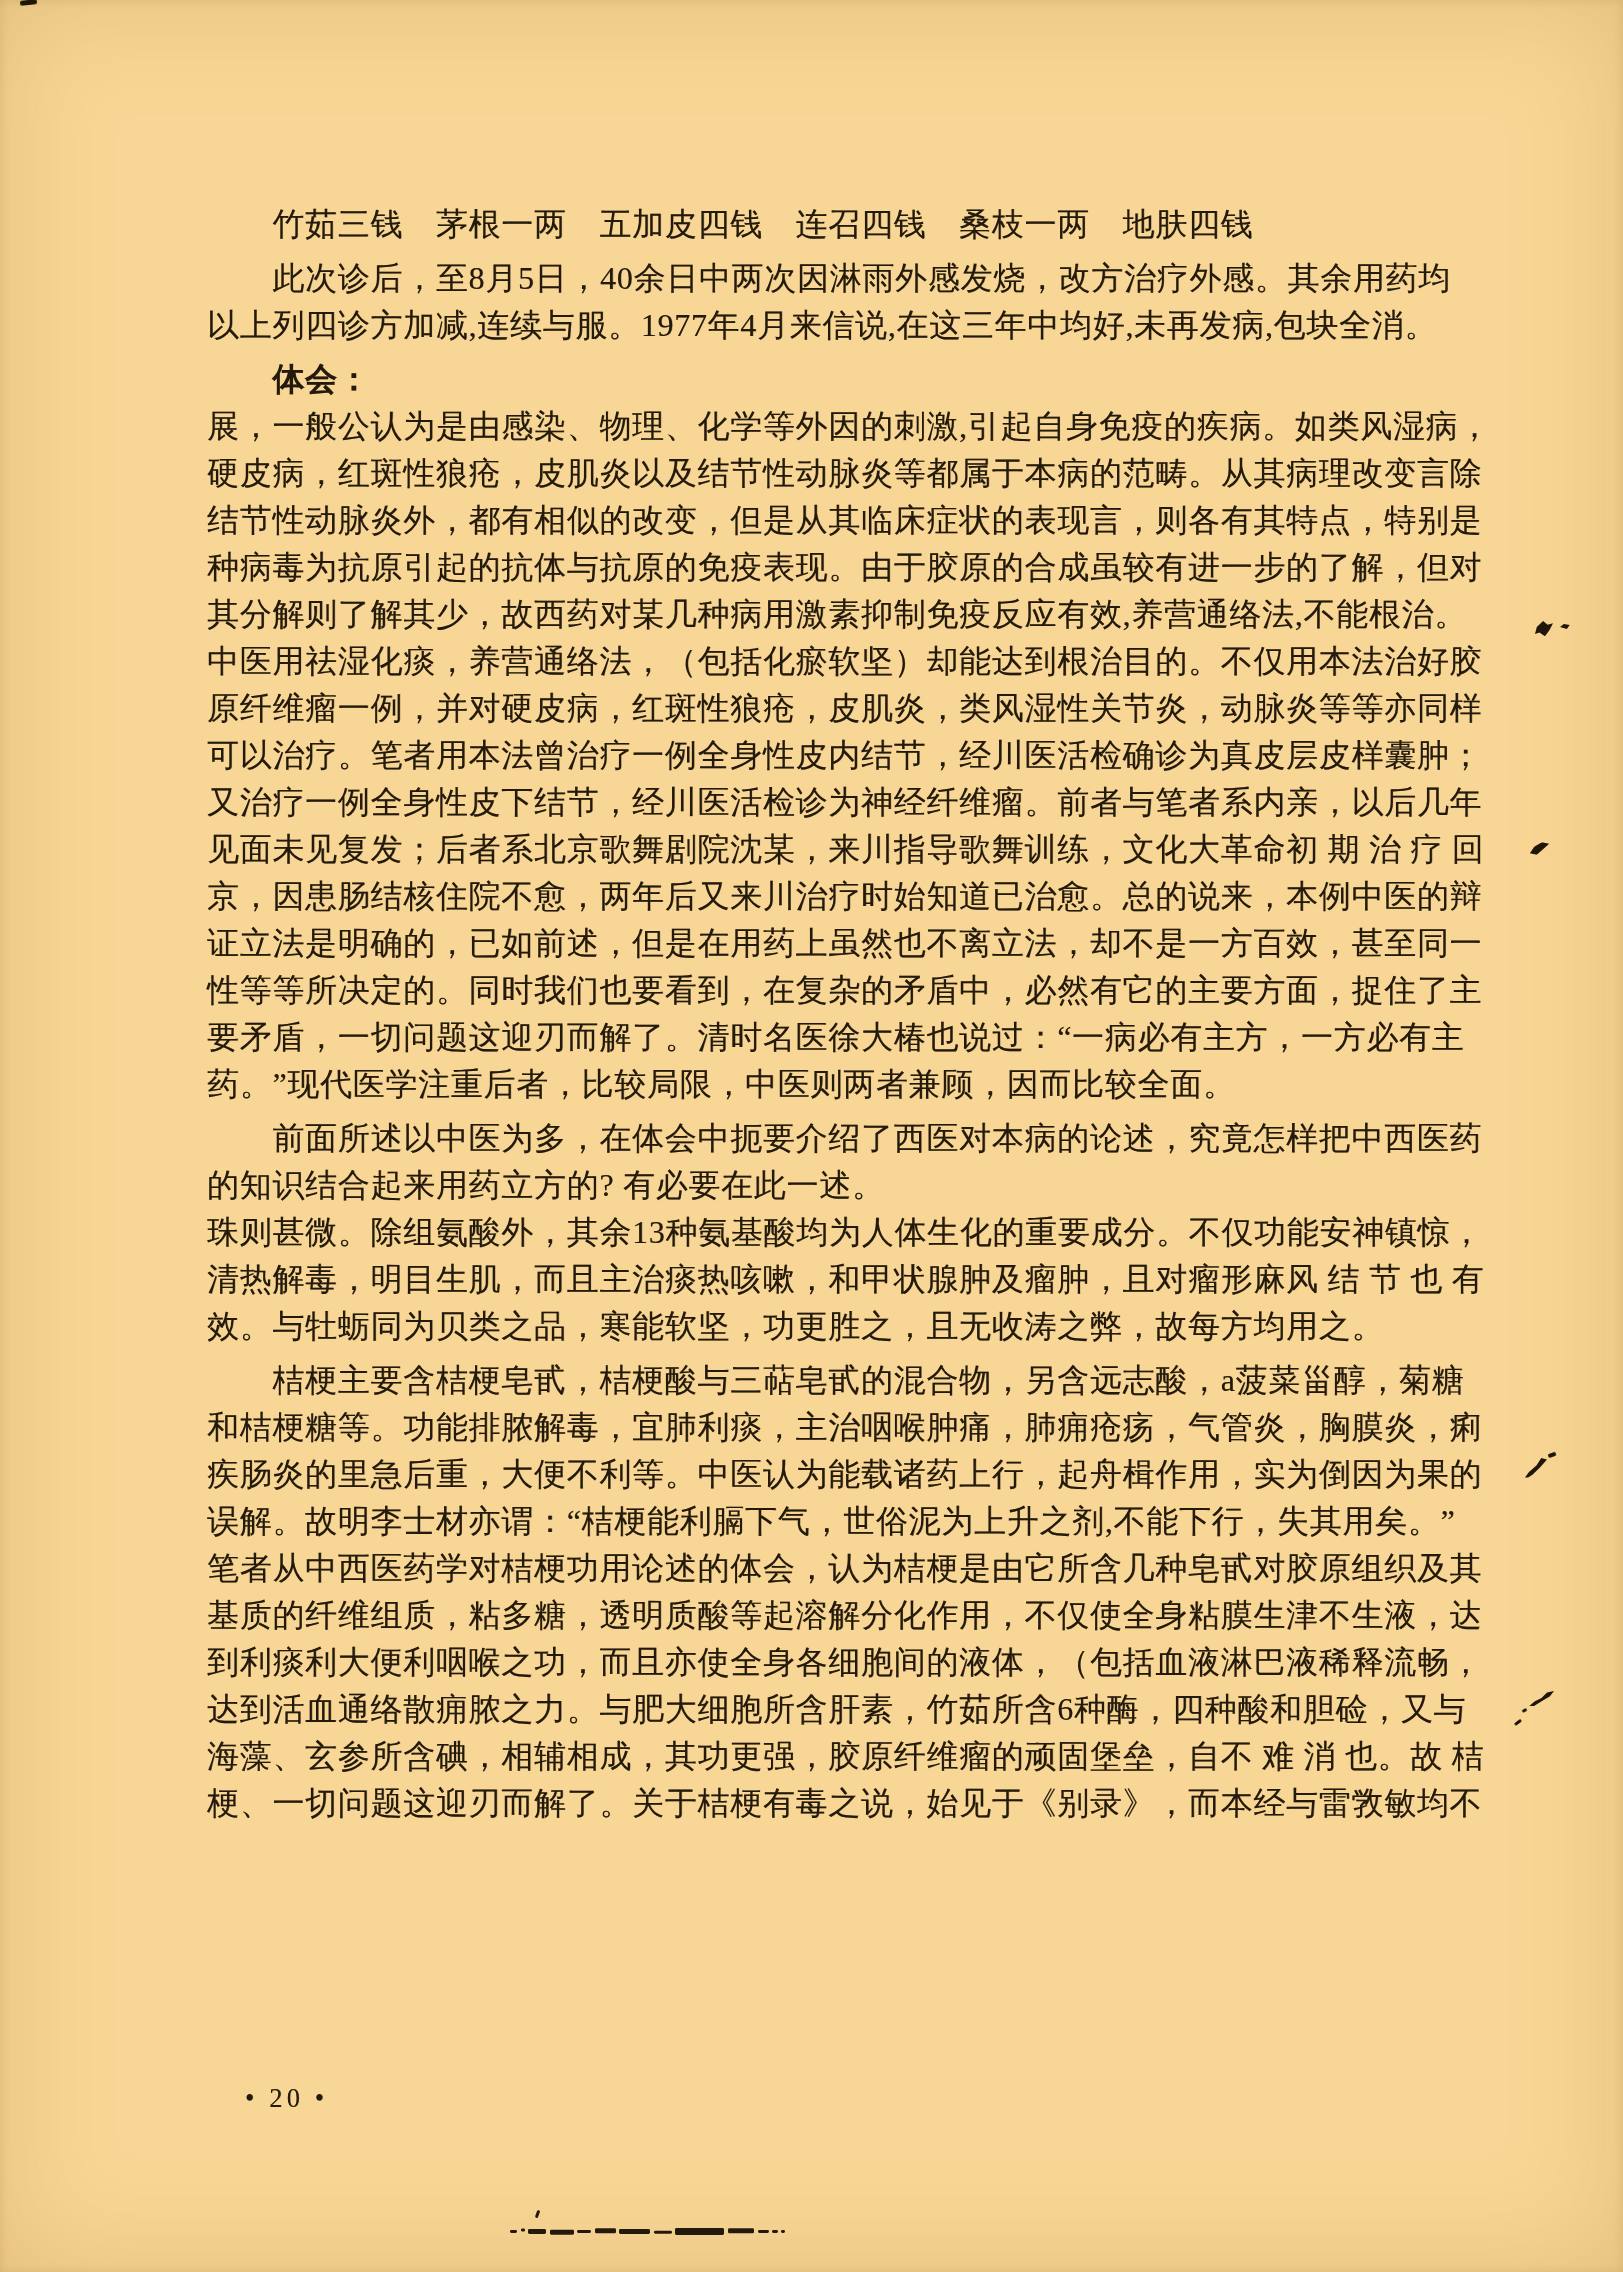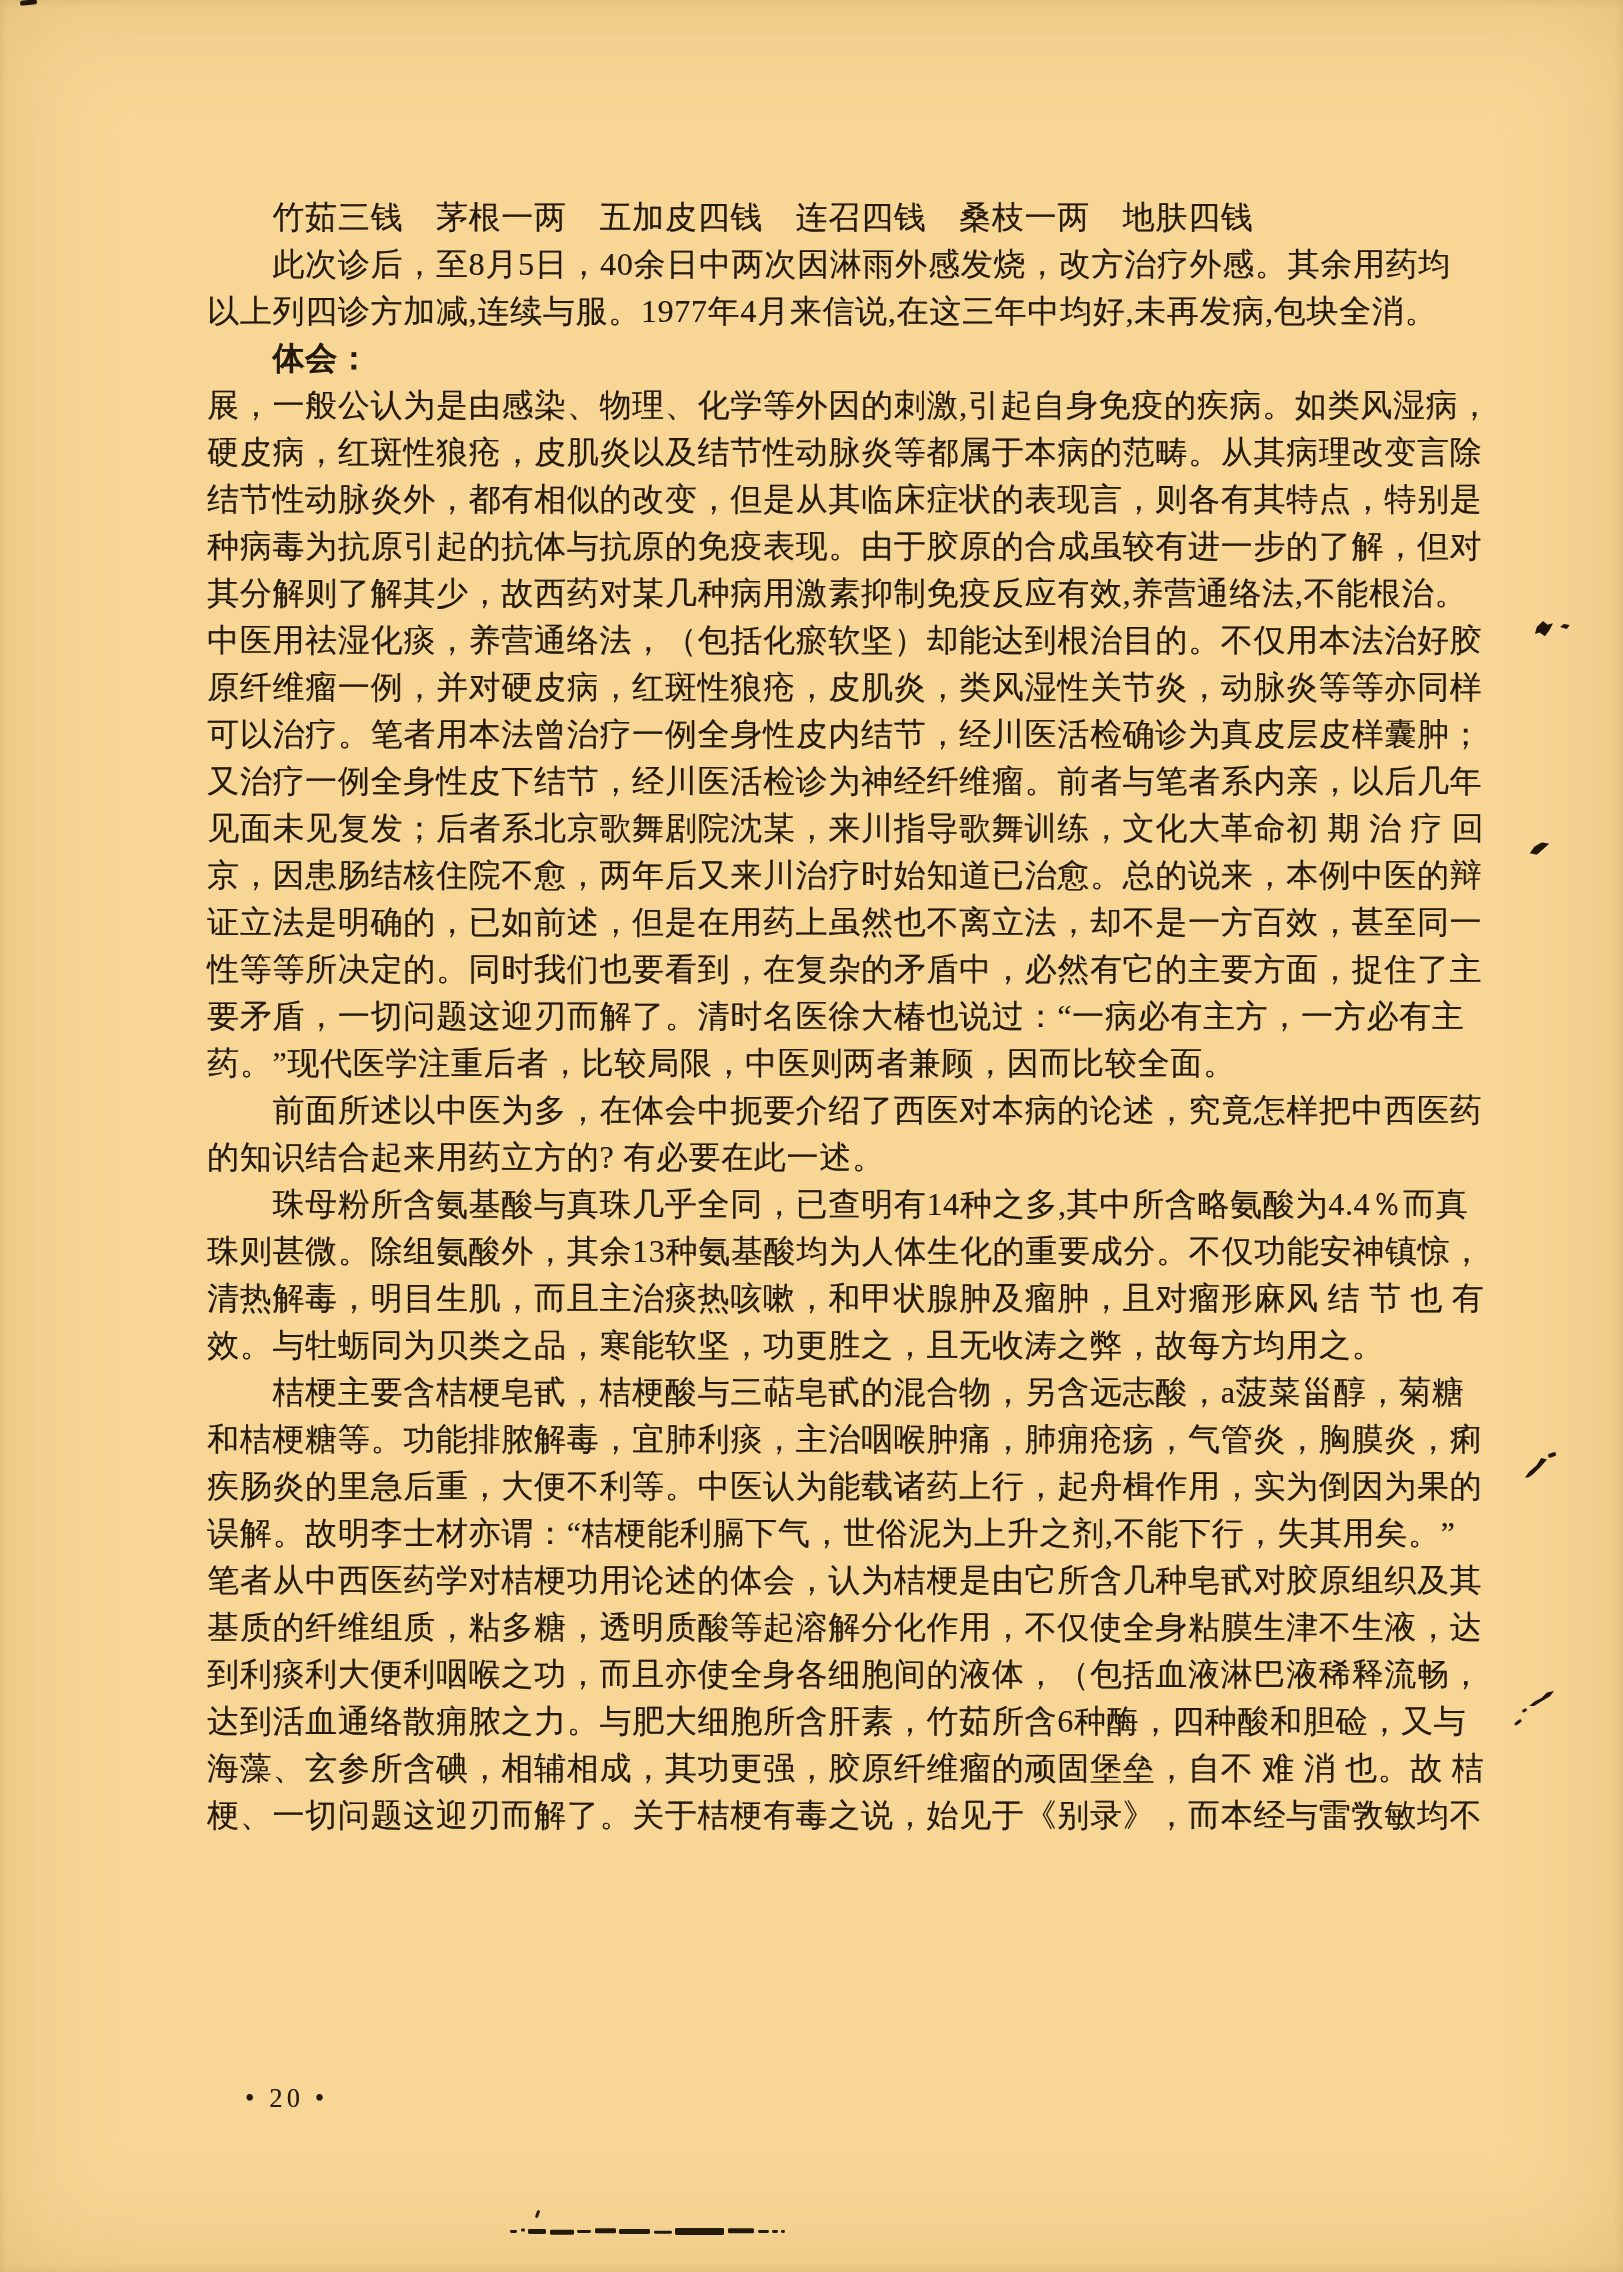--- a/index.html
+++ b/index.html
@@ -13,21 +13,21 @@
     box-shadow:inset 0 0 111px rgba(166,124,52,.26), inset 0 0 9.7px rgba(120,90,40,.18);
   }
   .text-block{
     position:absolute;left:207px;top:194px;width:1308px;
     font-size:32px;line-height:47px;
     color:var(--ink,#241a0c);
     letter-spacing:0.7px;
     text-shadow:0.4px 0.4px 0 rgba(36,26,12,.45);
   }
   .line{white-space:pre-wrap;}
-  .line.para{}
+  .line.para{margin-top:7px;}
   .line.bold{font-weight:bold;}
   .page-number{
     position:absolute;left:245px;top:2036px;
     font-size:26.4px;letter-spacing:4.2px;
     color:var(--ink,#241a0c);
     text-shadow:0.4px 0.4px 0 rgba(36,26,12,.45);
     margin-top:47px;
   }
   
   .smudge{position:absolute;left:510px;top:2224px;width:292px;height:14px;filter:blur(0.3px);}
@@ -83,21 +83,20 @@
       <div class="line">可以治疗。笔者用本法曾治疗一例全身性皮内结节，经川医活检确诊为真皮层皮样囊肿；</div>
       <div class="line">又治疗一例全身性皮下结节，经川医活检诊为神经纤维瘤。前者与笔者系内亲，以后几年</div>
       <div class="line">见面未见复发；后者系北京歌舞剧院沈某，来川指导歌舞训练，文化大革命初 期 治 疗 回</div>
       <div class="line">京，因患肠结核住院不愈，两年后又来川治疗时始知道已治愈。总的说来，本例中医的辩</div>
       <div class="line">证立法是明确的，已如前述，但是在用药上虽然也不离立法，却不是一方百效，甚至同一</div>
       <div class="line">性等等所决定的。同时我们也要看到，在复杂的矛盾中，必然有它的主要方面，捉住了主</div>
       <div class="line">要矛盾，一切问题这迎刃而解了。清时名医徐大椿也说过：“一病必有主方，一方必有主</div>
       <div class="line">药。”现代医学注重后者，比较局限，中医则两者兼顾，因而比较全面。</div>
       <div class="line para">　　前面所述以中医为多，在体会中扼要介绍了西医对本病的论述，究竟怎样把中西医药</div>
       <div class="line">的知识结合起来用药立方的? 有必要在此一述。</div>
-      <div class="line para">　　珠母粉所含氨基酸与真珠几乎全同，已查明有14种之多,其中所含略氨酸为4.4％而真</div>
       <div class="line">珠则甚微。除组氨酸外，其余13种氨基酸均为人体生化的重要成分。不仅功能安神镇惊，</div>
       <div class="line">清热解毒，明目生肌，而且主治痰热咳嗽，和甲状腺肿及瘤肿，且对瘤形麻风 结 节 也 有</div>
       <div class="line">效。与牡蛎同为贝类之品，寒能软坚，功更胜之，且无收涛之弊，故每方均用之。</div>
       <div class="line para">　　桔梗主要含桔梗皂甙，桔梗酸与三萜皂甙的混合物，另含远志酸，a菠菜甾醇，菊糖</div>
       <div class="line">和桔梗糖等。功能排脓解毒，宜肺利痰，主治咽喉肿痛，肺痈疮疡，气管炎，胸膜炎，痢</div>
       <div class="line">疾肠炎的里急后重，大便不利等。中医认为能载诸药上行，起舟楫作用，实为倒因为果的</div>
       <div class="line">误解。故明李士材亦谓：“桔梗能利膈下气，世俗泥为上升之剂,不能下行，失其用矣。”</div>
       <div class="line">笔者从中西医药学对桔梗功用论述的体会，认为桔梗是由它所含几种皂甙对胶原组织及其</div>
       <div class="line">基质的纤维组质，粘多糖，透明质酸等起溶解分化作用，不仅使全身粘膜生津不生液，达</div>
       <div class="line">到利痰利大便利咽喉之功，而且亦使全身各细胞间的液体，（包括血液淋巴液稀释流畅，</div>

